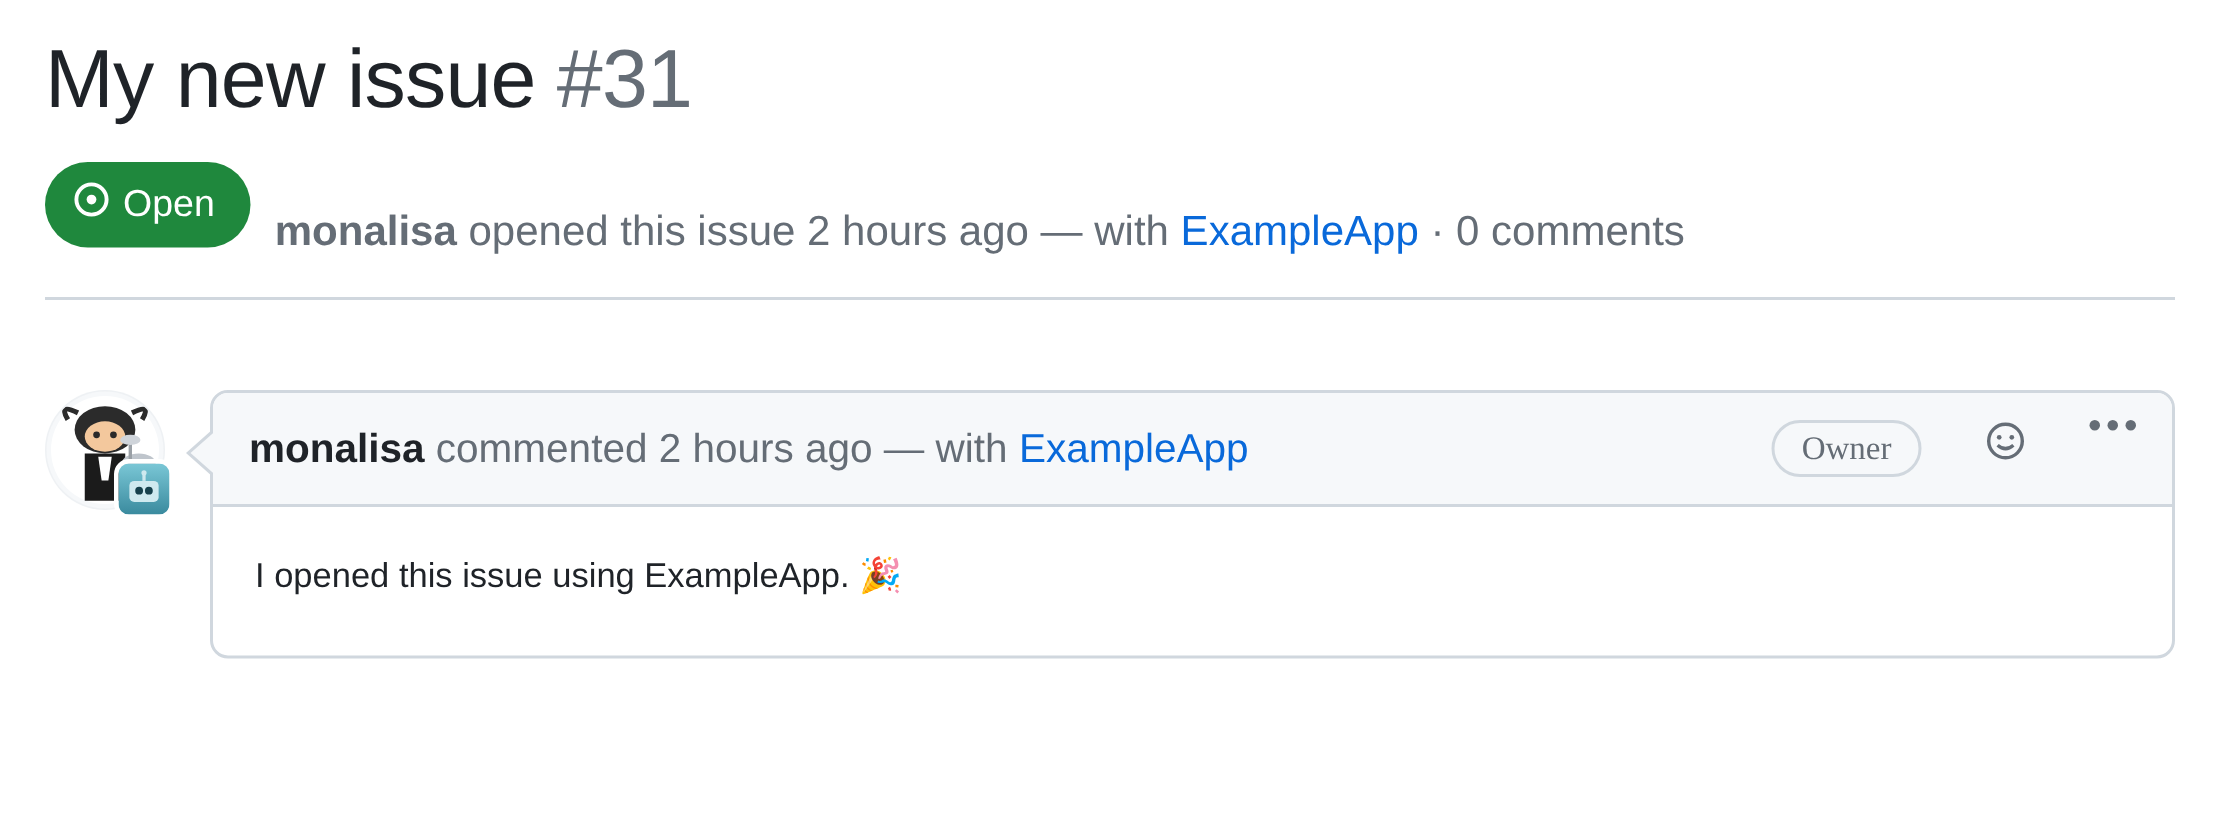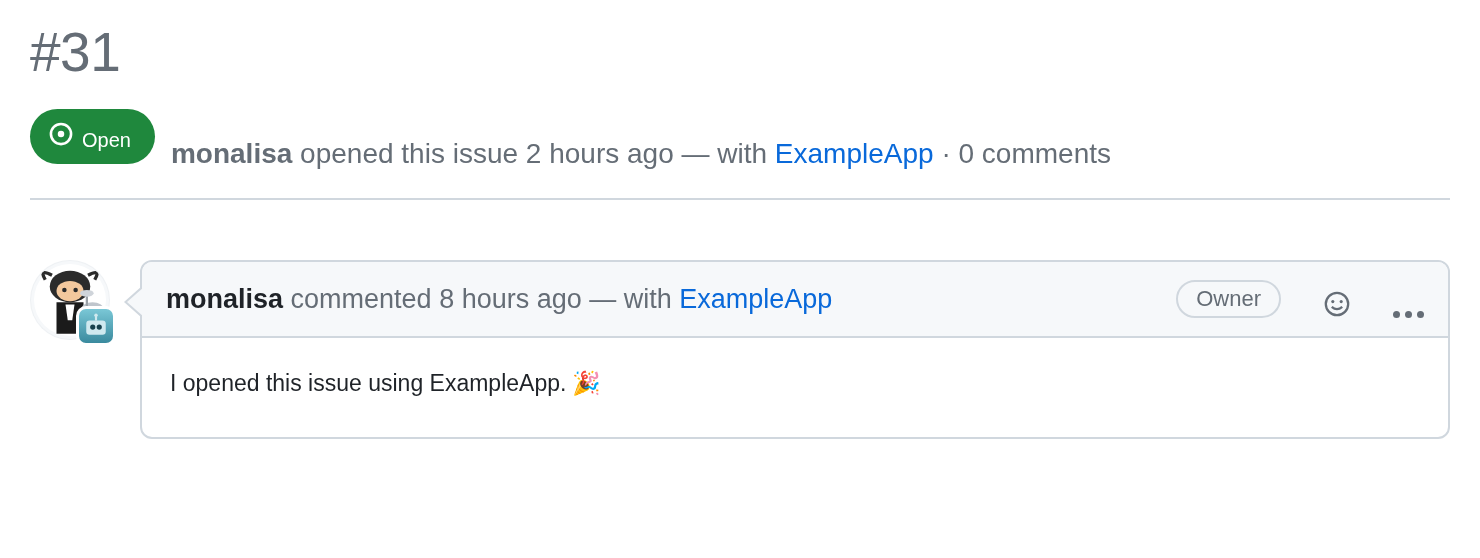--- a/index.html
+++ b/index.html
@@ -32,25 +32,25 @@
   .meta-row {
     display: flex;
     align-items: center;
     gap: 16px;
     padding-bottom: 28px;
     border-bottom: 2px solid #d0d7de;
     margin-bottom: 60px;
   }
   .state-badge {
     display: inline-flex;
-    align-items: flex-end;
+    align-items: center;
     gap: 8px;
     background: #1f883d;
     color: #ffffff;
-    font-size: 20px;
+    font-size: 25px;
     font-weight: 500;
     padding: 12px 24px 12px 18px;
     border-radius: 999px;
   }
   .state-badge svg { width: 26px; height: 26px; }
   .meta-text {
     font-size: 28px;
     color: #656d76;
     margin-top: 36px;
   }
@@ -132,22 +132,23 @@
     justify-content: space-between;
   }
   .comment-header-left {
     font-size: 27px;
     color: #656d76;
   }
   .comment-header-left .author { font-weight: 600; color: #1f2328; }
   .comment-header-left .app-link { color: #0969da; }
   .comment-header-right {
     display: flex;
-    align-items: flex-end;
+    align-items: flex-start;
     gap: 42px;
+    font-family: Liberation Serif, serif;
   }
   .role-label {
     border: 2px solid #d0d7de;
     border-radius: 999px;
     padding: 4px 18px;
     font-size: 22px;
     color: #656d76;
     background: #ffffff00;
   }
   .icon-btn {
@@ -163,20 +164,21 @@
   .comment-body {
     padding: 32px 28px 40px 28px;
     font-size: 23px;
     color: #1f2328;
   }
 </style>
 </head>
 <body>
 
 <div class="title-row">
+  <span class="issue-title">My new issue</span>
   <span class="issue-number">#31</span>
 </div>
 
 <div class="meta-row">
   <span class="state-badge">
     <span>
       <svg viewBox="0 0 16 16" fill="none" stroke="currentColor" stroke-width="1.6">
         <circle cx="8" cy="8" r="6.2"></circle>
         <circle cx="8" cy="8" r="2" fill="currentColor" stroke="none"></circle>
       </svg>
@@ -217,21 +219,21 @@
         <rect x="11" y="2" width="2" height="5" fill="#cfe9ef"></rect>
         <circle cx="12" cy="2" r="1.6" fill="#cfe9ef"></circle>
       </svg>
     </div>
   </div>
 
   <div class="comment-box">
     <div class="comment-header">
       <div class="comment-header-left">
         <span class="author">monalisa</span>
-        <span>commented 8 hours ago — with</span>
+        <span>commented 2 hours ago — with</span>
         <span class="app-link">ExampleApp</span>
       </div>
       <div class="comment-header-right">
         <span class="role-label">Owner</span>
         <span class="icon-btn">
           <svg viewBox="0 0 16 16" fill="none" stroke="currentColor" stroke-width="1.3">
             <circle cx="8" cy="8" r="6.4"></circle>
             <circle cx="5.6" cy="6.6" r="0.9" fill="currentColor" stroke="none"></circle>
             <circle cx="10.4" cy="6.6" r="0.9" fill="currentColor" stroke="none"></circle>
             <path d="M5 9.6 Q8 12.2 11 9.6"></path>

